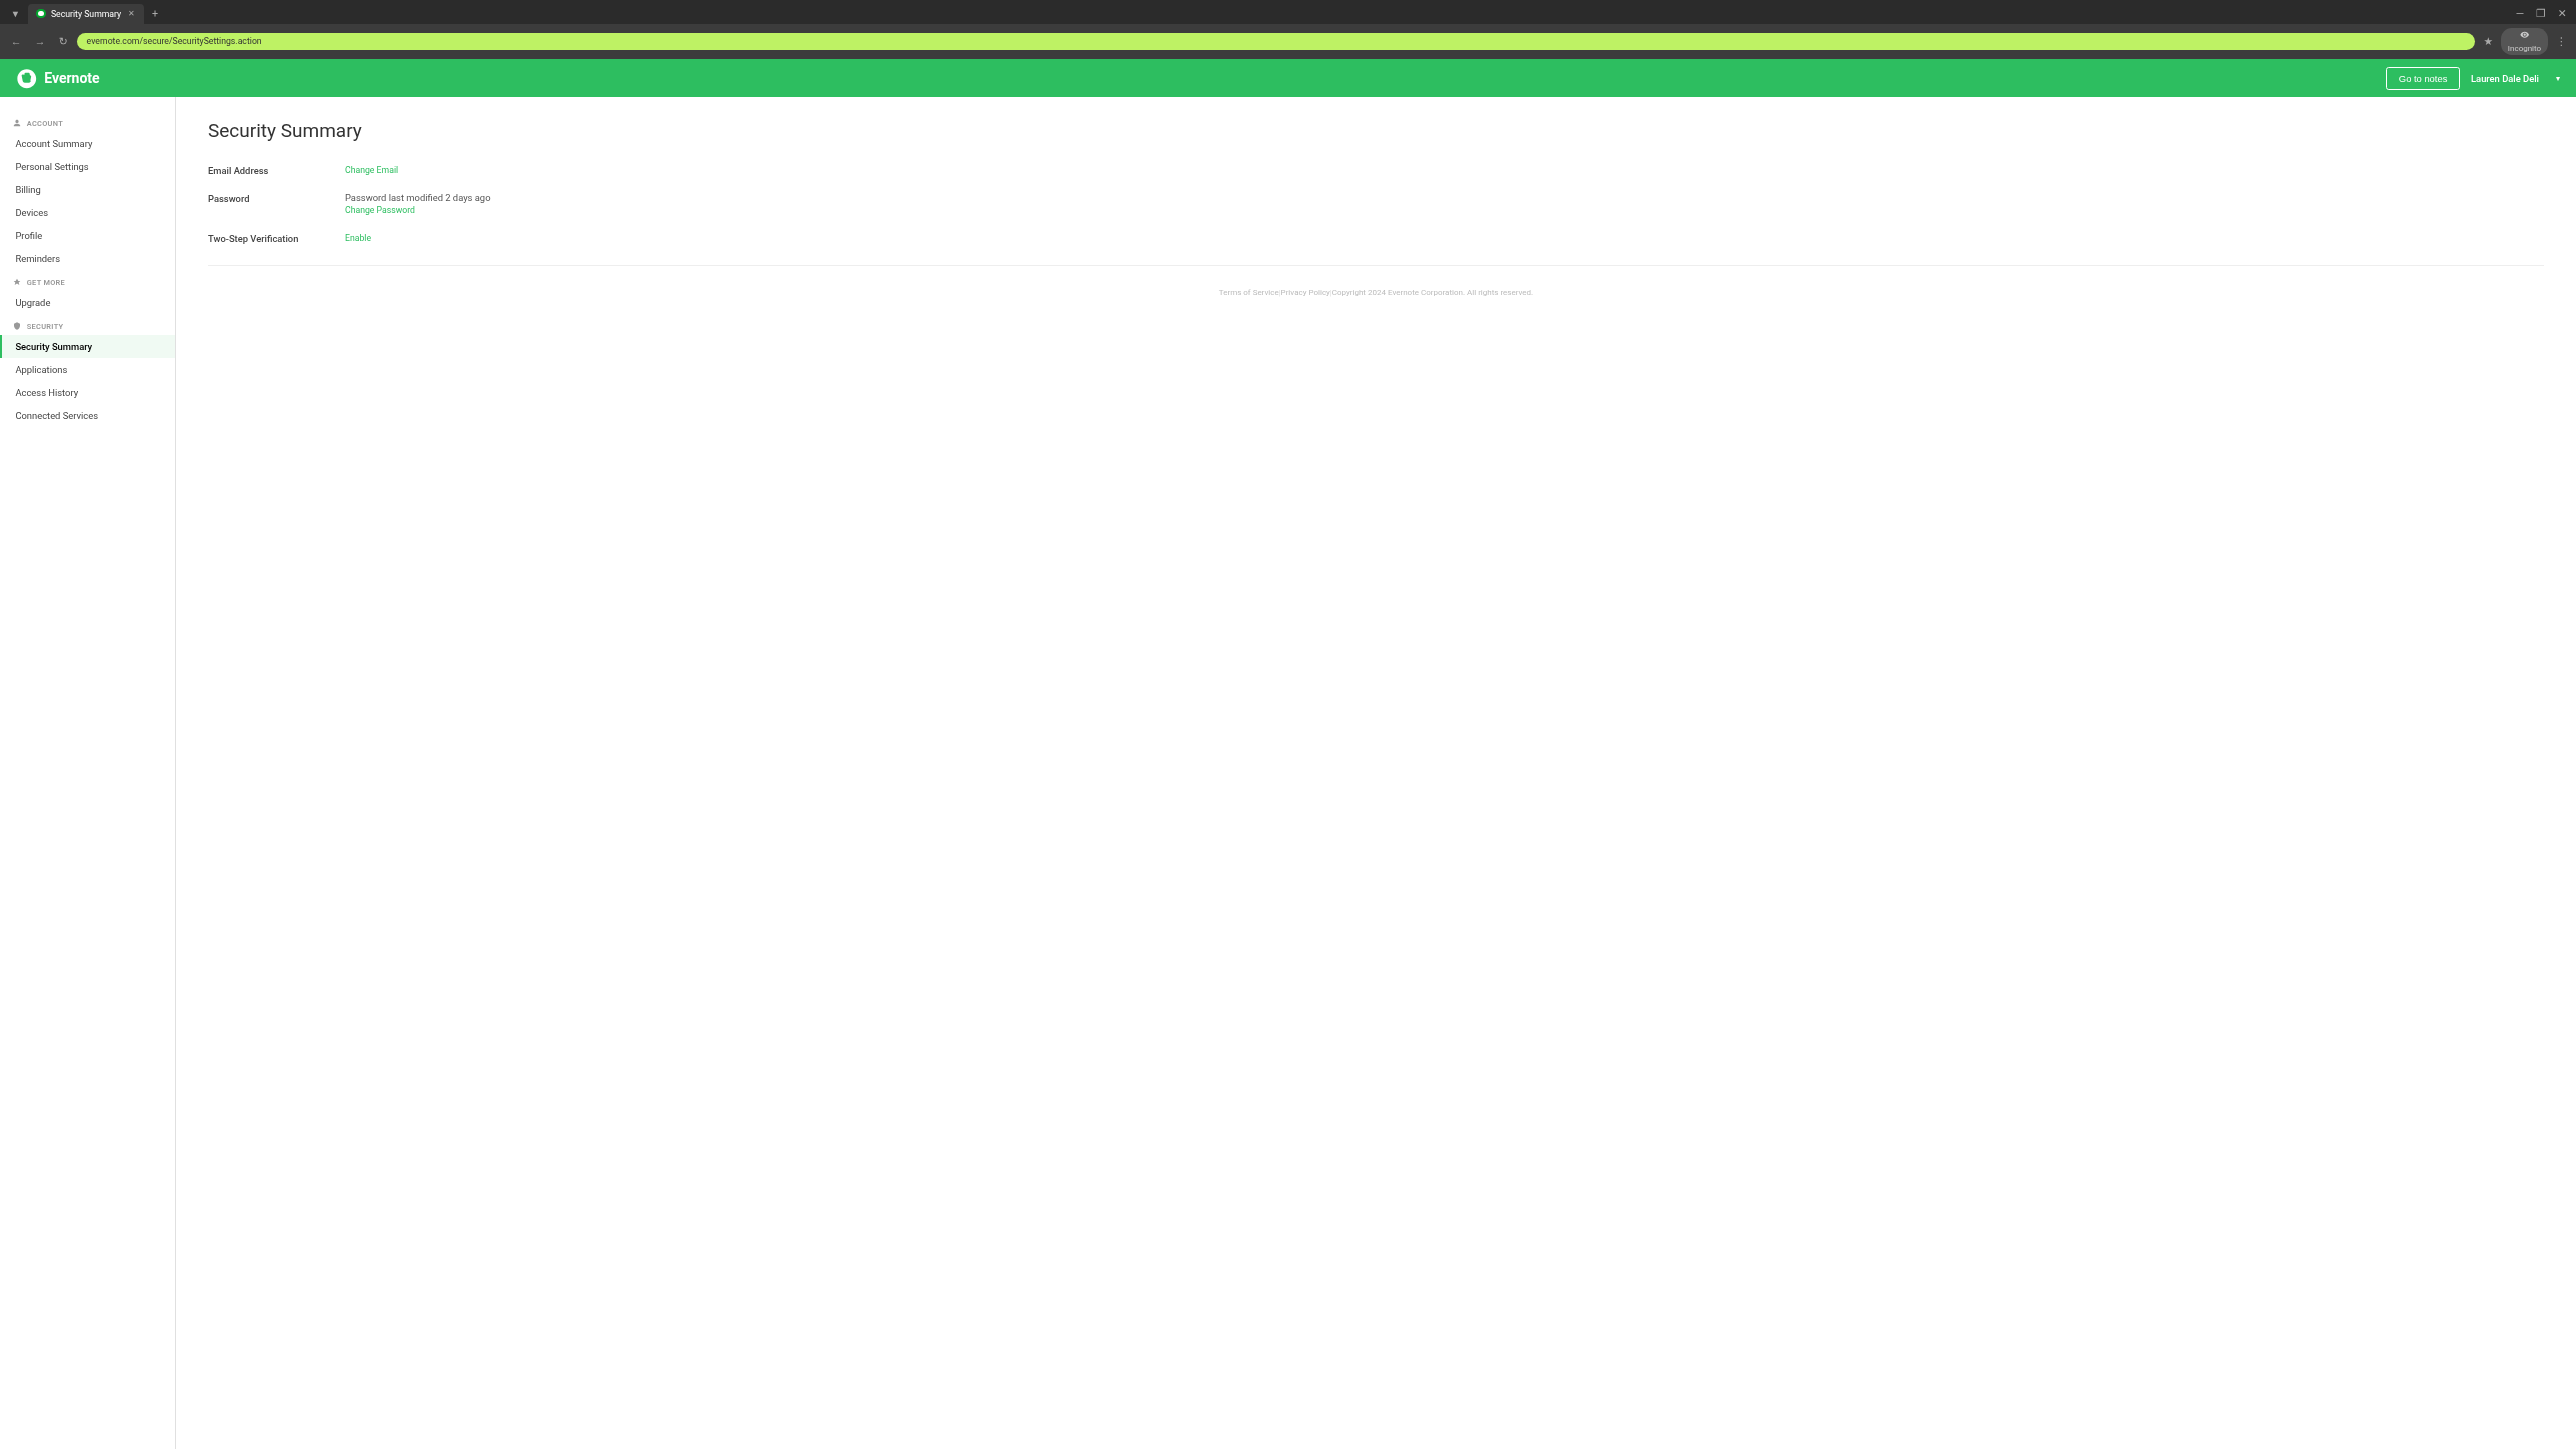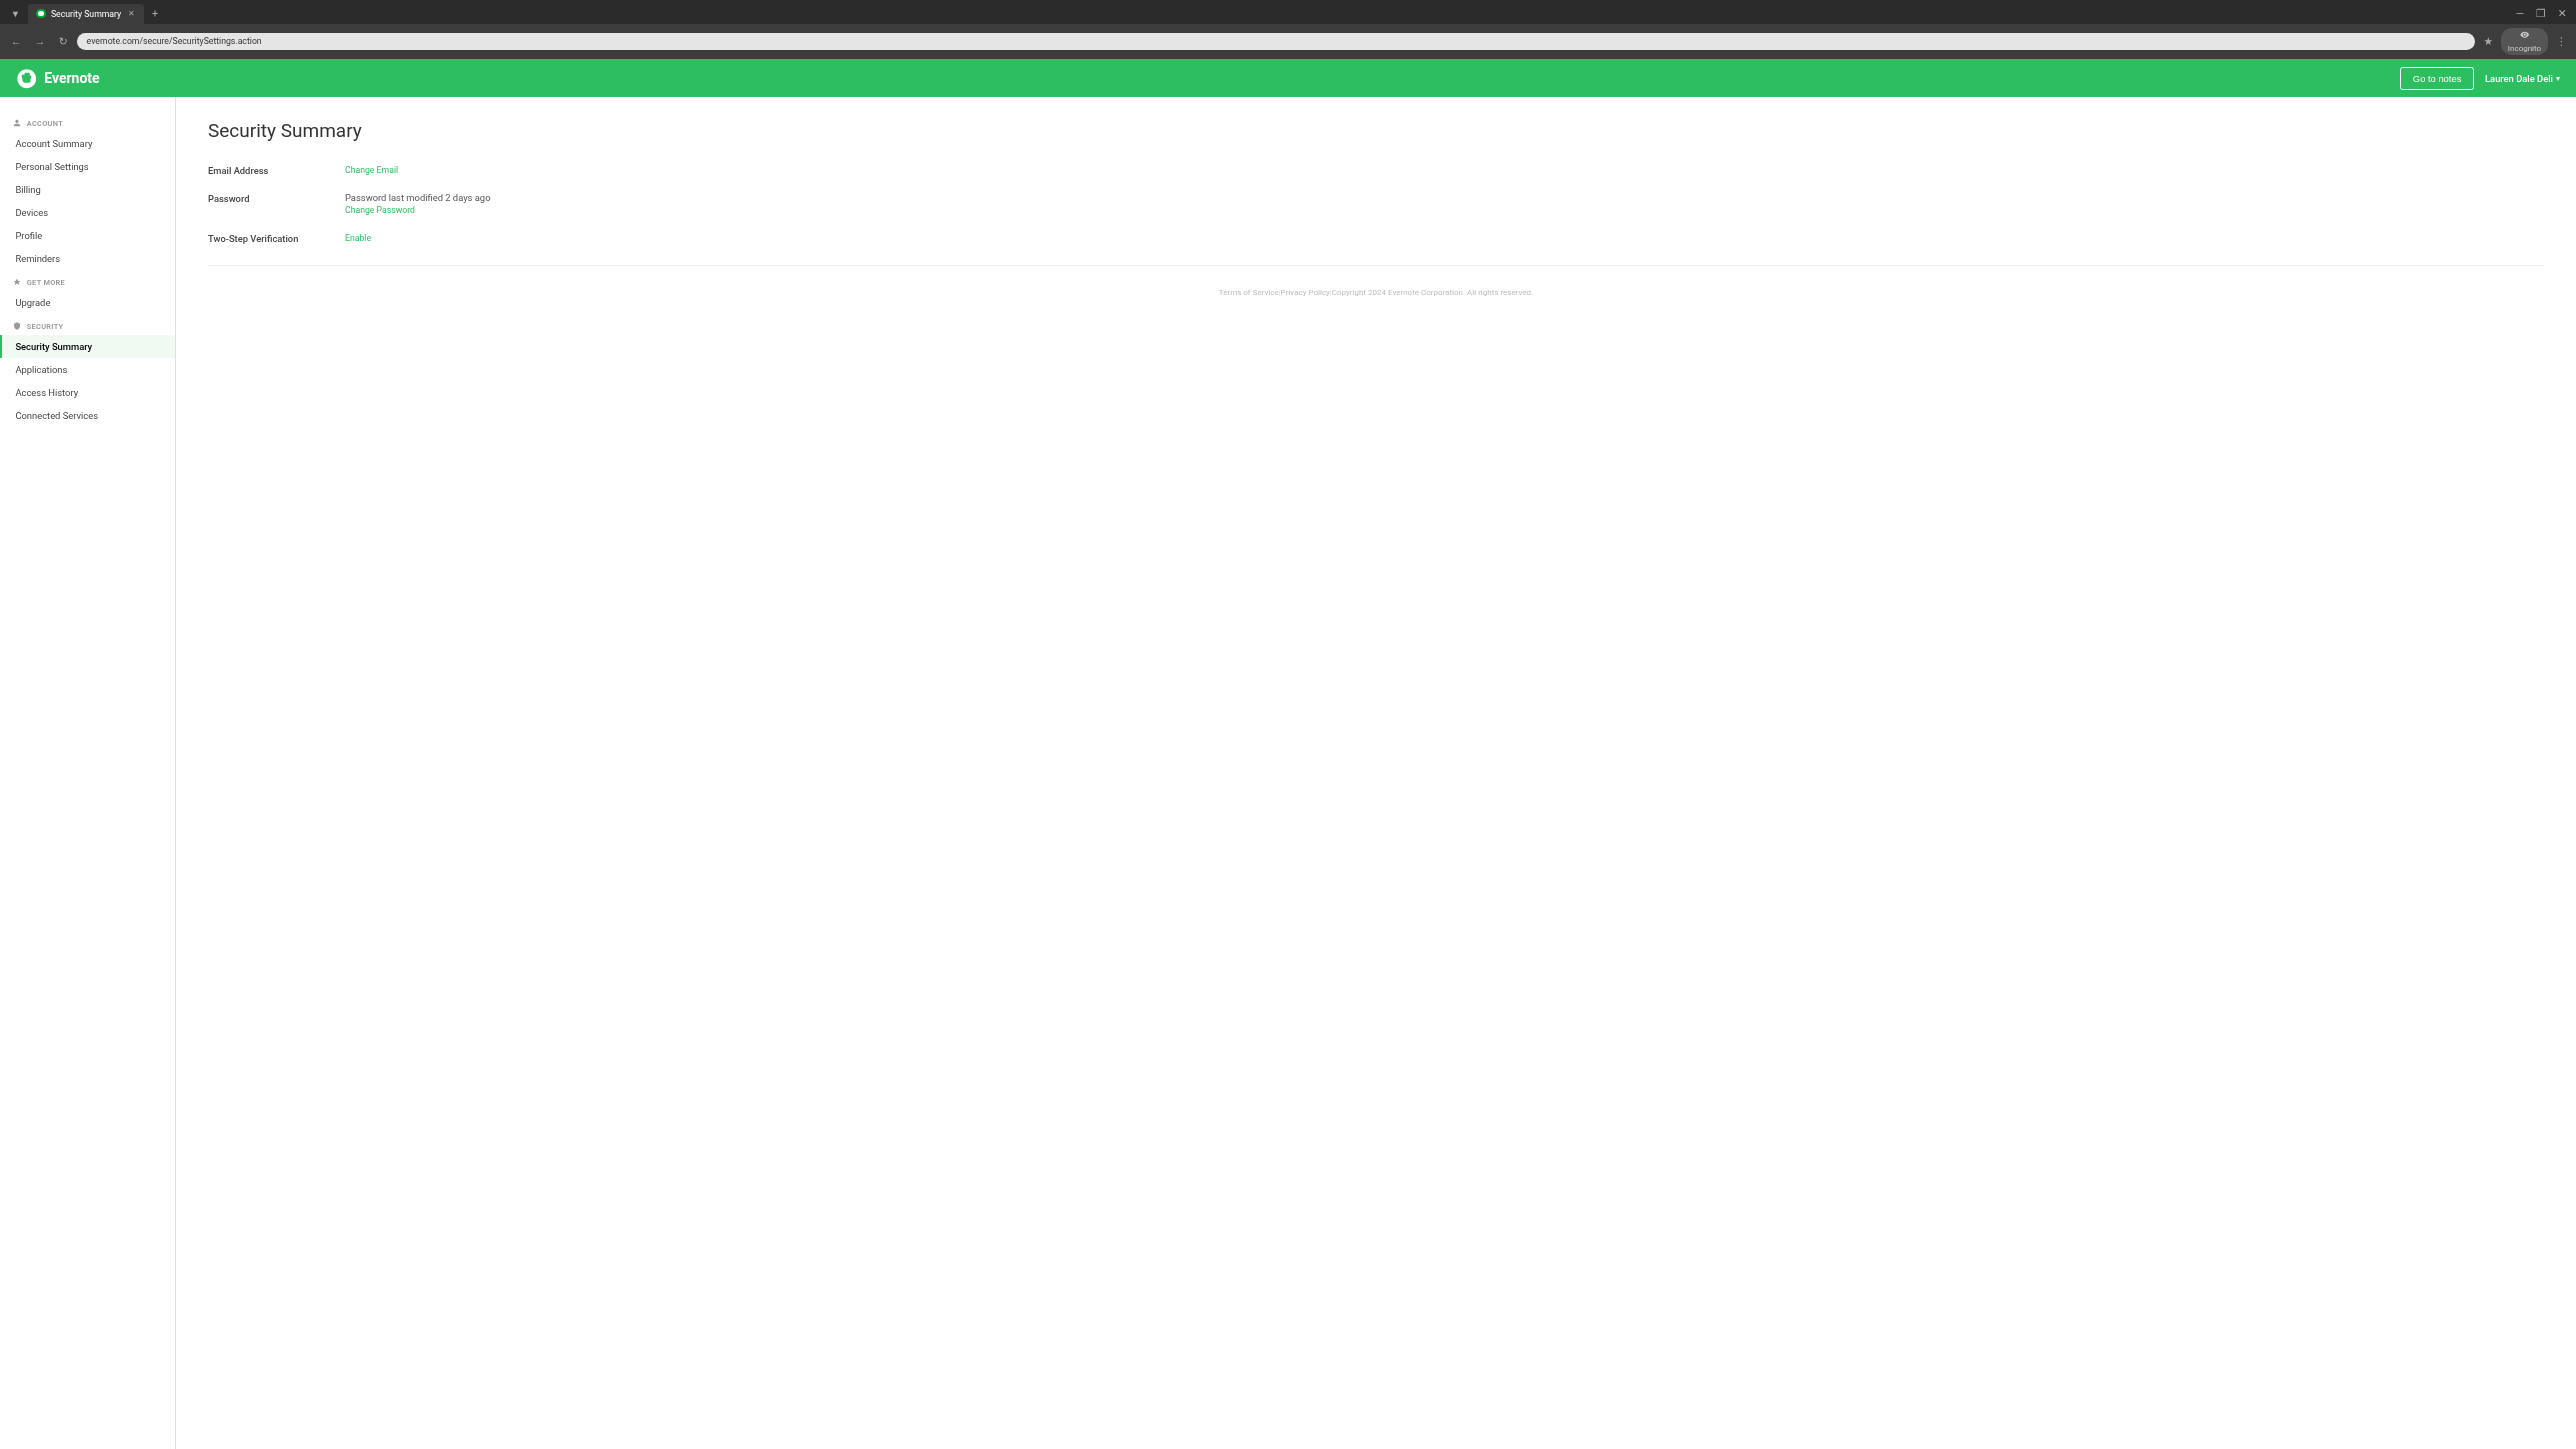--- a/index.html
+++ b/index.html
@@ -10,33 +10,33 @@
     .browser-tab-bar { display: flex; align-items: center; padding: 4px 5.4px 0; background: #2b2b2b; gap: 2.7px; }
     .browser-tab { display: flex; align-items: center; background: #3c3c3c; border-radius: 4px 4px 0 0; padding: 4px 8px; gap: 5.4px; color: #fff; font-size: 8.7px; min-width: 107px; }
     .browser-tab .favicon { width: 9.4px; height: 9.4px; display: inline-flex; align-items: center; justify-content: center; }
     .favicon-circle { width: 9.4px; height: 9.4px; border-radius: 50%; background: #00a82d; display: flex; align-items: center; justify-content: center; }
     .favicon-circle::after { content: ''; width: 5.4px; height: 5.4px; background: white; border-radius: 50%; }
     .tab-close { margin-left: auto; color: #aaa; font-size: 8px; cursor: pointer; padding: 1.3px; }
     .new-tab-btn { color: #aaa; padding: 2.7px 5.4px; font-size: 10.7px; cursor: pointer; }
     .tab-bar-left { color: #aaa; padding: 2.7px 5.4px; font-size: 9.4px; cursor: pointer; }
     .browser-toolbar { display: flex; align-items: center; padding: 4px 6.7px; background: #3c3c3c; gap: 5.4px; }
     .nav-btn { color: #aaa; background: none; border: none; font-size: 10.7px; cursor: pointer; padding: 2.7px 4px; border-radius: 2.7px; }
-    .address-bar { flex: 1; background: #e5e5e5; border-radius: 13.4px; padding: 3.4px 9.4px; font-size: 8.7px; color: #333; display: flex; align-items: center; gap: 4px; }
+    .address-bar { flex: 1; background: #bef264; border-radius: 13.4px; padding: 3.4px 9.4px; font-size: 8.7px; color: #333; display: flex; align-items: center; gap: 4px; }
     .address-text { color: #333; font-size: 8.7px; }
     .toolbar-icons { display: flex; gap: 5.4px; align-items: center; color: #aaa; }
     .toolbar-icon { color: #aaa; font-size: 10.7px; cursor: pointer; padding: 2.7px; }
     .incognito-badge { display: flex; align-items: center; gap: 4px; background: #555; border-radius: 10.7px; padding: 2.7px 6.7px; color: #ccc; font-size: 8px; flex-direction: column; }
 
     
     .app-header { background: #2dbe60; display: flex; align-items: center; padding: 0 16px; height: 38px; }
     .brand { display: flex; align-items: center; gap: 6.7px; color: white; font-size: 14px; font-weight: 700; }
     .brand-icon { width: 21.5px; height: 21.5px; }
     .header-right { margin-left: auto; display: flex; align-items: center; gap: 10.7px; }
     .go-to-notes-btn { background: transparent; border: 1.3px solid white; color: white; padding: 4.7px 12px; border-radius: 2.7px; font-size: 9.4px; font-weight: 500; cursor: pointer; }
-    .user-menu { display: flex; align-items: center; gap: 3px; color: white; font-size: 9.4px; font-weight: 500; cursor: pointer; }
+    .user-menu { display: flex; align-items: center; gap: 17px; color: white; font-size: 9.4px; font-weight: 500; cursor: pointer; }
     .chevron-down { font-size: 8px; }
 
     
     .app-body { display: flex; min-height: calc(100vh - 38px - 51px); }
 
     
     .sidebar { width: 176px; border-right: 0.7px solid #e0e0e0; padding: 13.4px 0; flex-shrink: 0; }
     .sidebar-section-label { font-size: 7.4px; font-weight: 600; color: #999; text-transform: uppercase; letter-spacing: 0.3px; padding: 8px 13.4px 4px; display: flex; align-items: center; gap: 5.4px; }
     .sidebar-item { display: block; padding: 6px 13.4px; color: #444; font-size: 9.4px; text-decoration: none; cursor: pointer; border-left: 2px solid transparent; }
     .sidebar-item.active { border-left: 2px solid #2dbe60; background: #f0faf3; color: #000; font-weight: 500; }

